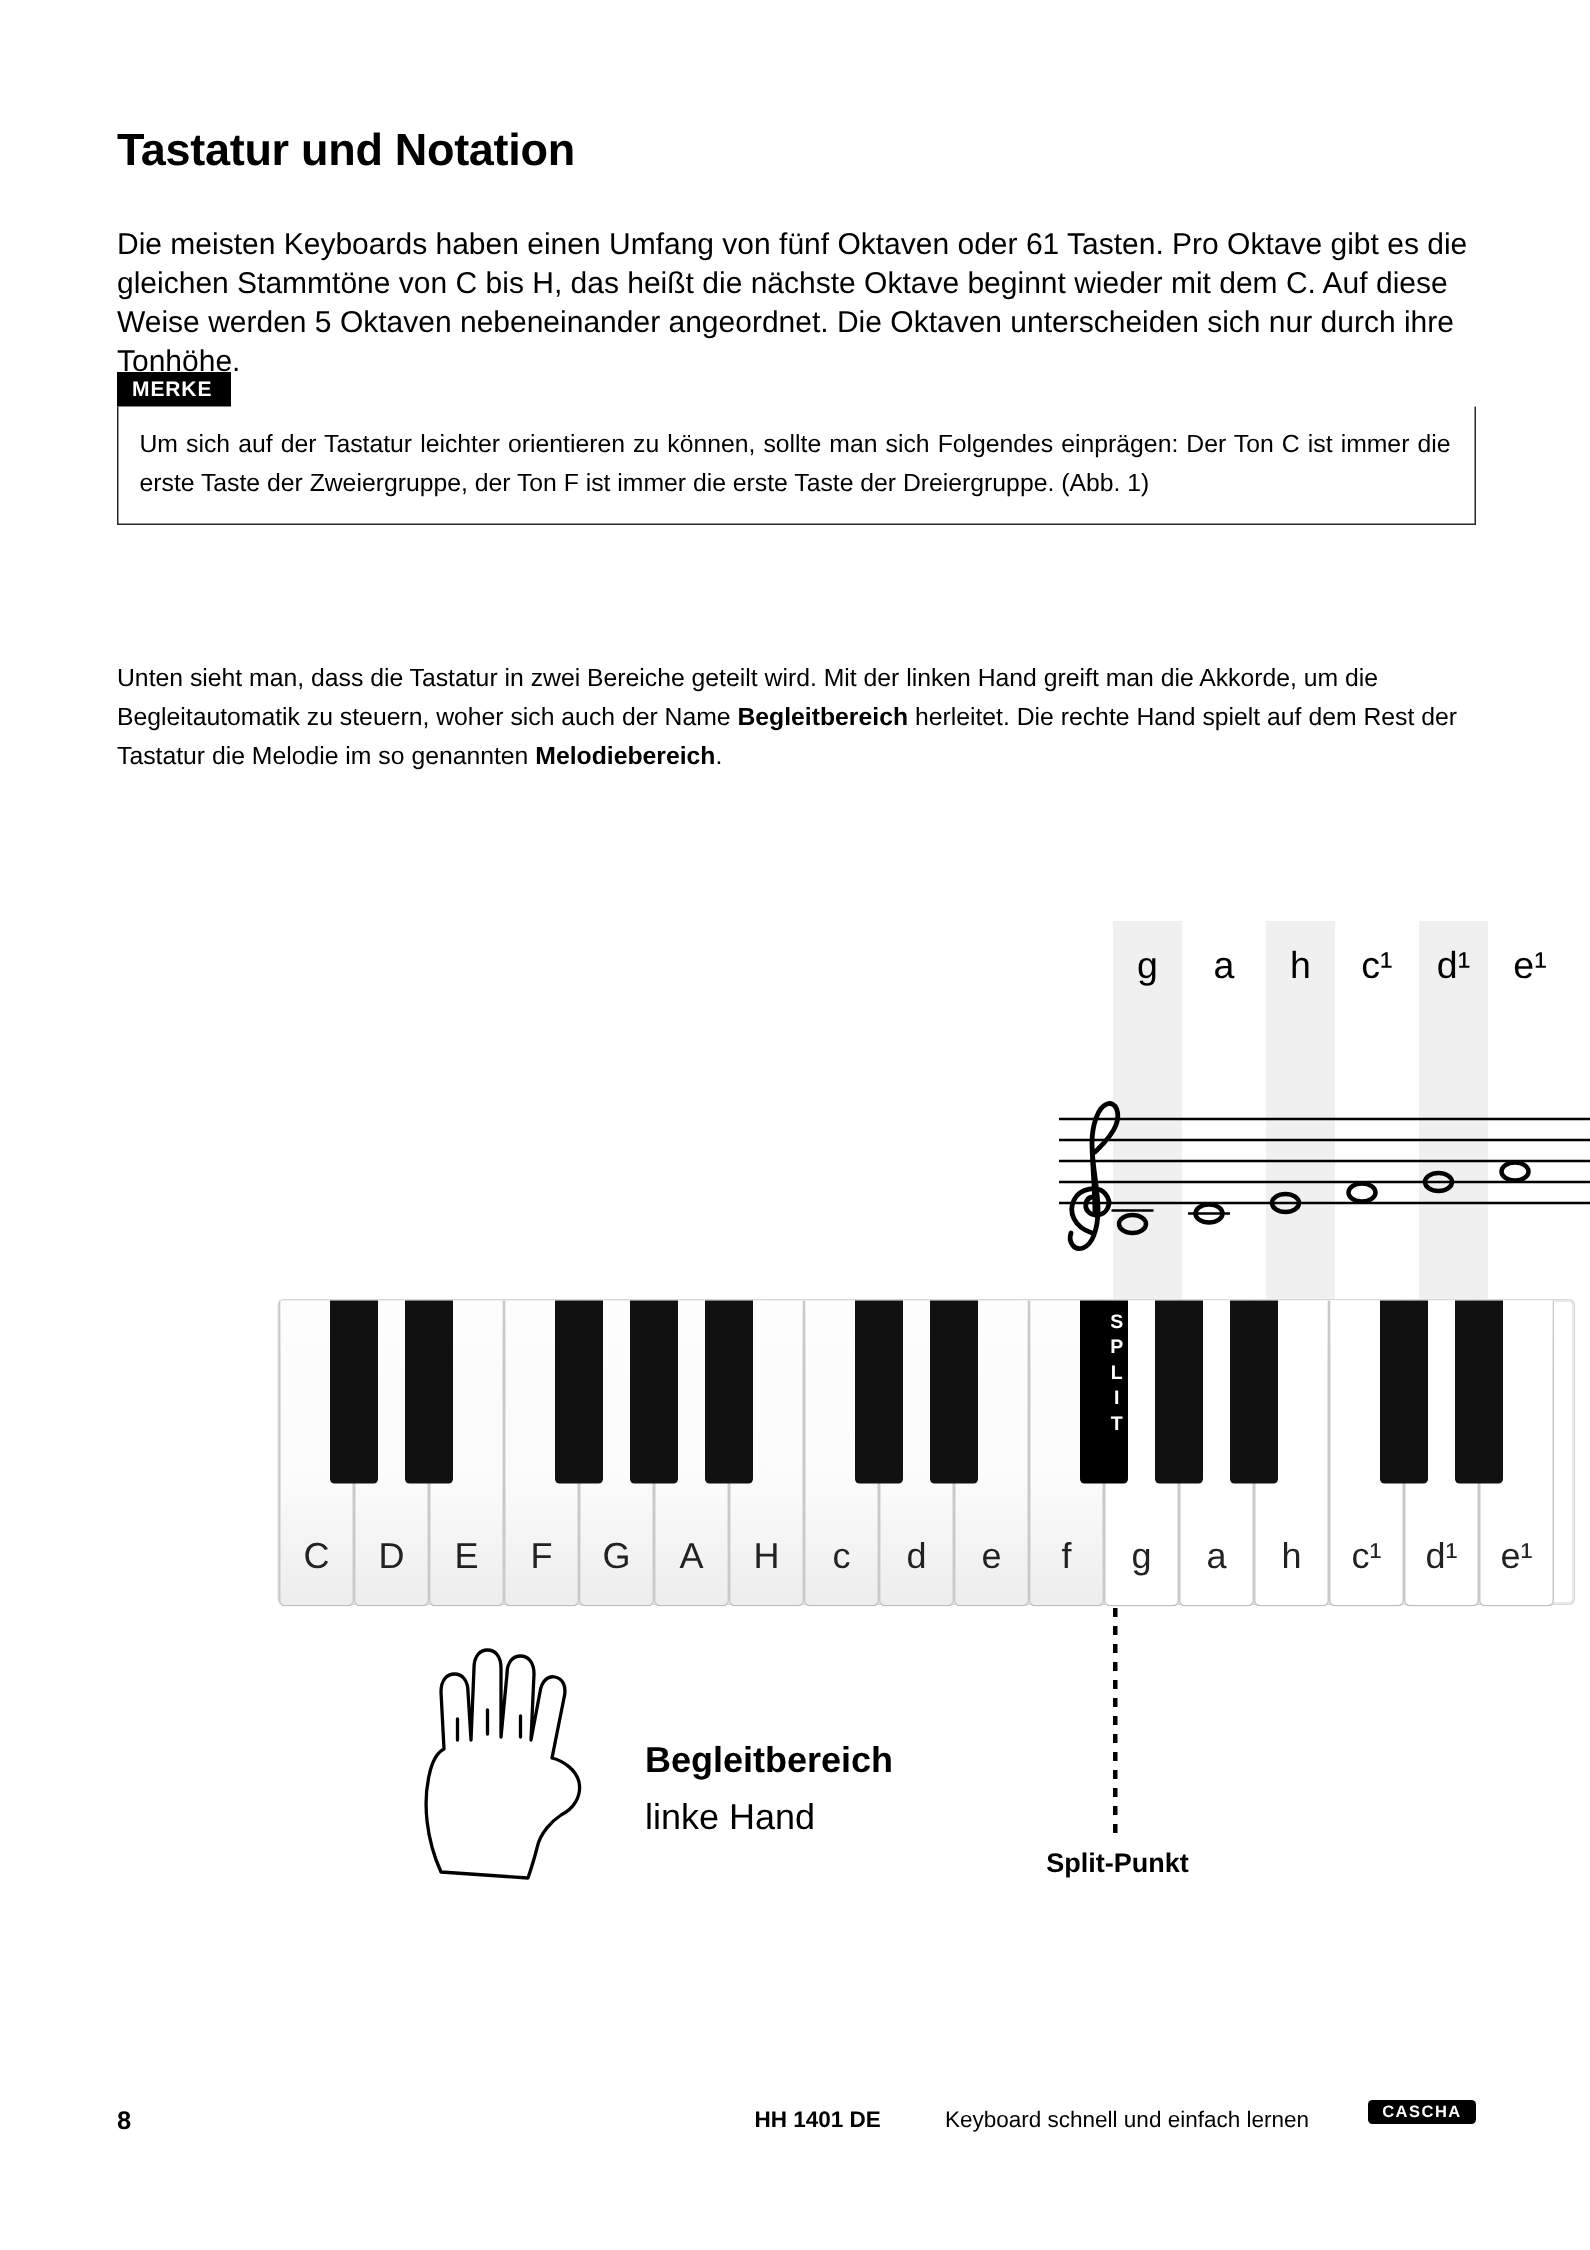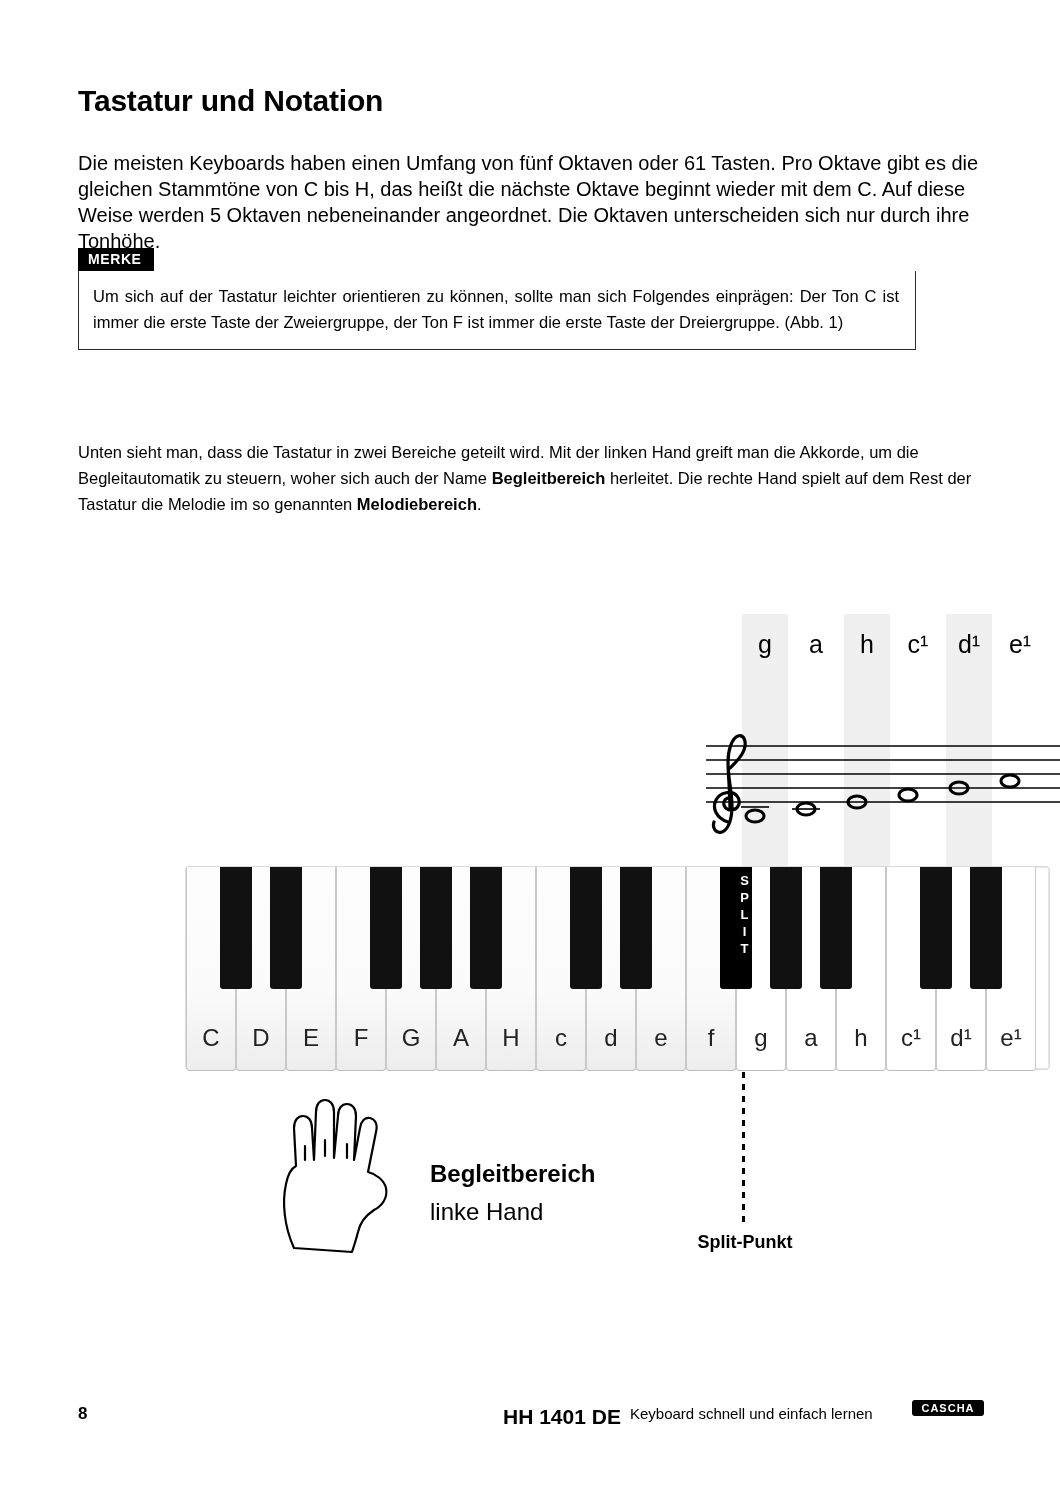--- a/index.html
+++ b/index.html
@@ -34,21 +34,21 @@
     left: 78px; top: 130px;
     width: 906px;
     font-size: 20px;
     line-height: 26px;
   }
 
   
   .merke-wrap {
     position: absolute;
     left: 78px; top: 248px;
-    width: 838px;
+    width: 906px;
   }
   .merke-tag {
     display: inline-block;
     background: #000;
     color: #fff;
     font-size: 14px;
     font-weight: bold;
     letter-spacing: 0.6px;
     padding: 3px 12px 4px 10px;
   }
@@ -169,21 +169,21 @@
     font-size: 24px;
   }
 
   
   .footer-page {
     position: absolute; left: 78px; top: 1404px;
     font-size: 17px; font-weight: bold;
   }
   .footer-code {
     position: absolute; left: 503px; top: 1405px;
-    font-size: 21px; font-weight: bold;
+    font-size: 15px; font-weight: bold;
   }
   .footer-title {
     position: absolute; left: 630px; top: 1405px;
     font-size: 15px;
   }
   .logo {
     position: absolute; left: 912px; top: 1400px;
     width: 72px; height: 16px;
     background: #000;
     border-radius: 3px;

